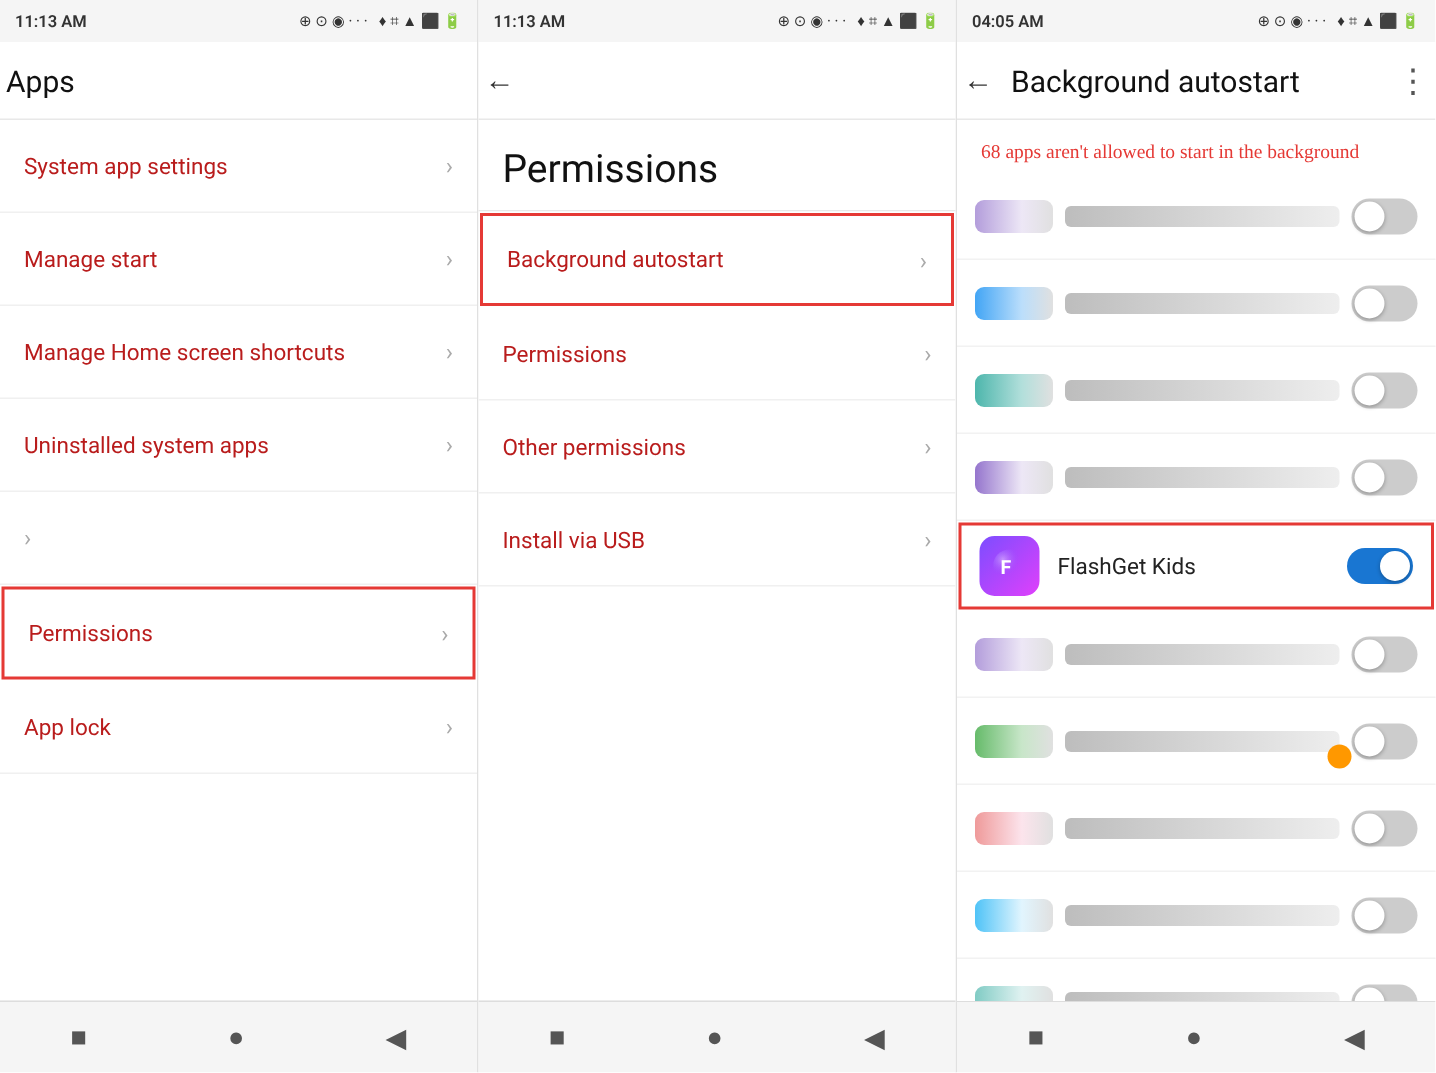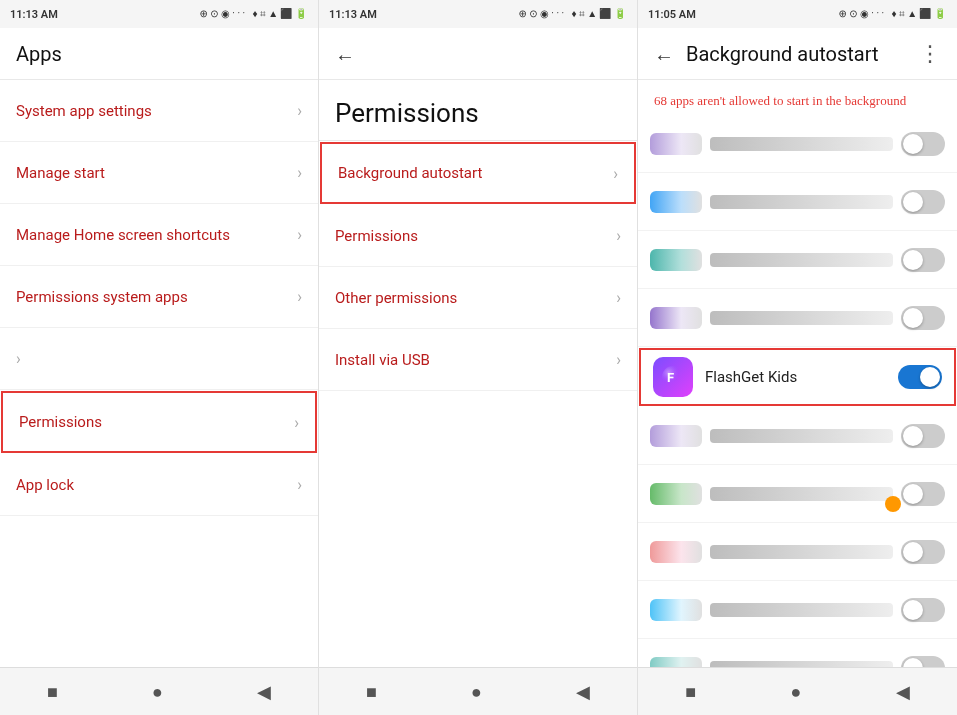--- a/index.html
+++ b/index.html
@@ -38,21 +38,21 @@
     }
     .status-bar .time { font-weight: 600; font-size: 11px; }
     .status-bar .icons { display: flex; gap: 3px; align-items: center; font-size: 10px; }
 
     
     .top-bar {
       height: 52px;
       background: #fff;
       display: flex;
       align-items: center;
-      padding: 0 16px;
+      padding: 0 4px;
       border-bottom: 1px solid #e8e8e8;
     }
     .top-bar .back-icon {
       font-size: 20px;
       color: #333;
       cursor: pointer;
       margin-right: 12px;
     }
     .top-bar .title {
       font-size: 20px;
@@ -243,21 +243,21 @@
     </div>
     <div class="menu-item">
       <span class="item-label">Manage start</span>
       <span class="chevron">›</span>
     </div>
     <div class="menu-item">
       <span class="item-label">Manage Home screen shortcuts</span>
       <span class="chevron">›</span>
     </div>
     <div class="menu-item">
-      <span class="item-label">Permissions system apps</span>
+      <span class="item-label">Uninstalled system apps</span>
       <span class="chevron">›</span>
     </div>
     <div class="menu-item">
       <span class="chevron">›</span>
     </div>
     <div class="menu-item highlighted">
       <span class="item-label">Permissions</span>
       <span class="chevron">›</span>
     </div>
     <div class="menu-item">
@@ -303,21 +303,21 @@
   </div>
   <div class="bottom-nav">
     <span class="nav-icon">■</span>
     <span class="nav-icon">●</span>
     <span class="nav-icon">◀</span>
   </div>
 </div>
 
 <div class="panel panel-right">
   <div class="status-bar">
-    <span class="time">11:05 AM</span>
+    <span class="time">04:05 AM</span>
     <span class="icons">⊕ ⊙ ◉ · · · &nbsp; ♦ ⌗ ▲ ⬛ 🔋</span>
   </div>
   <div class="top-bar">
     <span class="back-icon">←</span>
     <span class="title">Background autostart</span>
     <span class="more-icon">⋮</span>
   </div>
   <div class="subtitle-bar">
     <span class="subtitle-text">68 apps aren't allowed to start in the background</span>
   </div>

